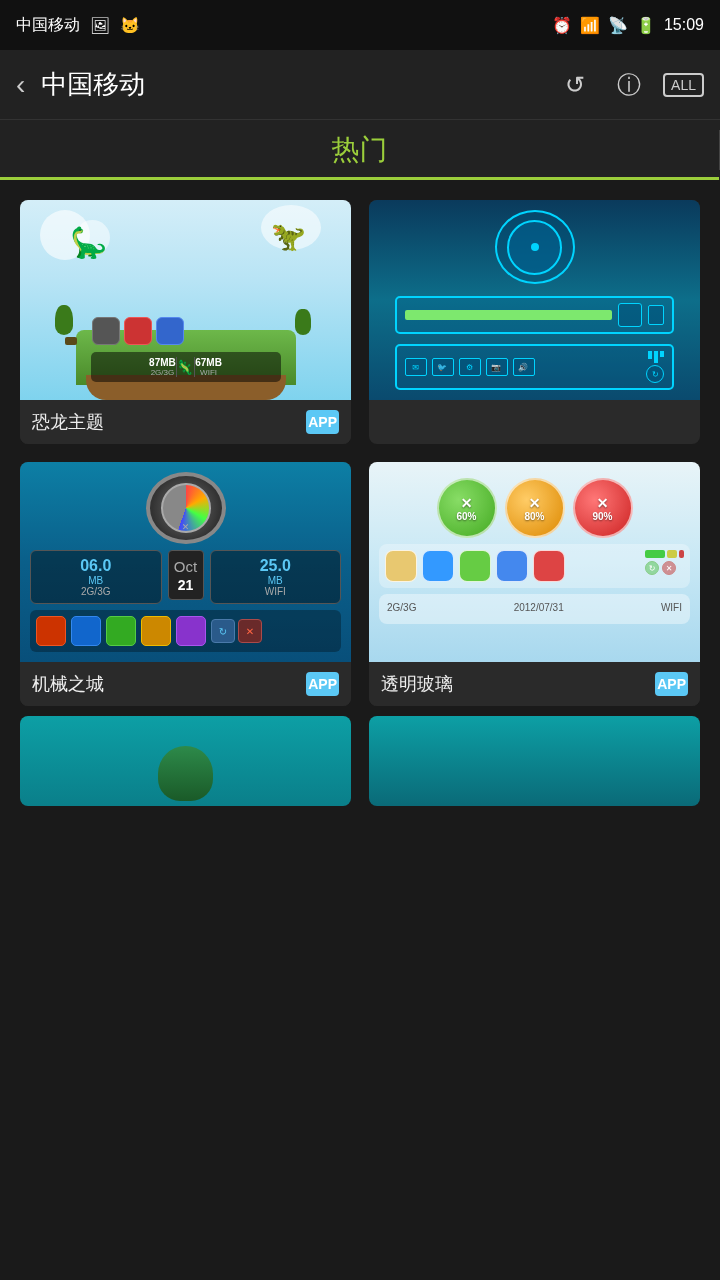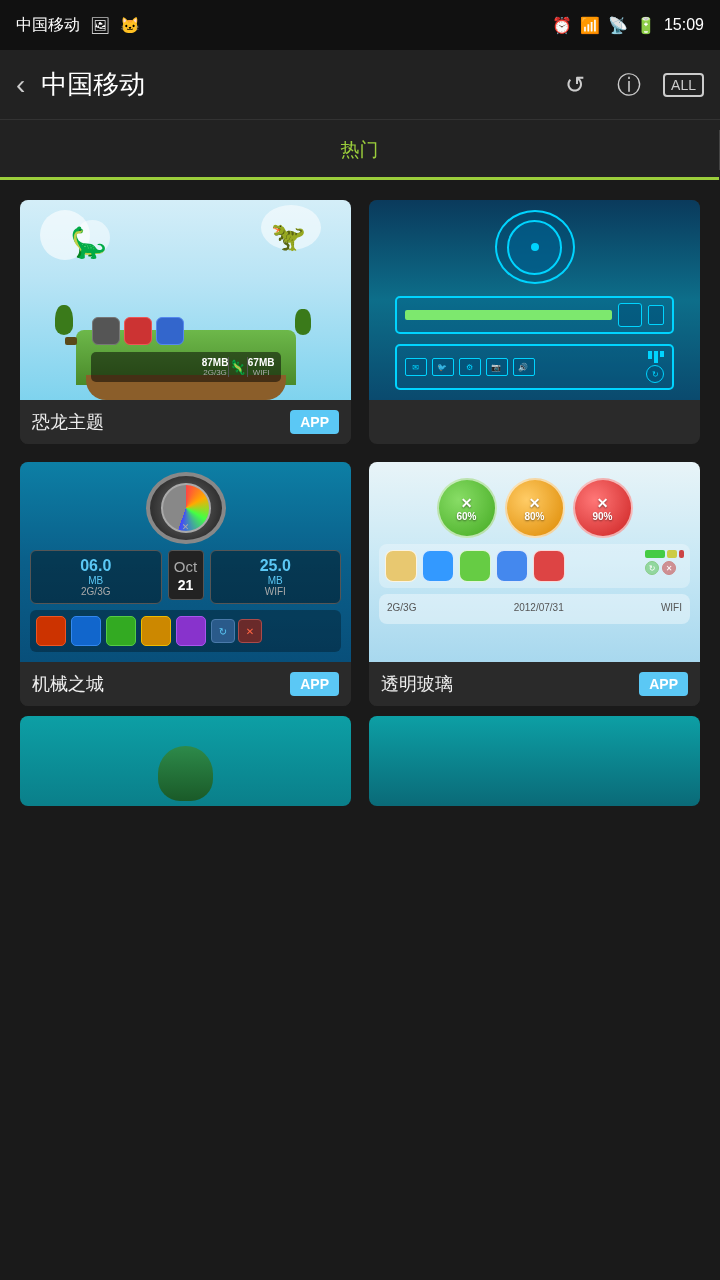--- a/index.html
+++ b/index.html
@@ -87,21 +87,21 @@
       width: 720px;
       height: 60px;
       background: #222;
       display: flex;
     }
     .tab {
       flex: 1;
       display: flex;
       align-items: center;
       justify-content: center;
-      font-size: 19px;
+      font-size: 28px;
       cursor: pointer;
       position: relative;
     }
     .tab.active {
       color: #9bce3b;
     }
     .tab.active::after {
       content: '';
       position: absolute;
       bottom: 0;
@@ -147,21 +147,21 @@
       align-items: center;
       justify-content: space-between;
       padding: 10px 12px;
       background: #2a2a2a;
     }
     .theme-name {
       font-size: 18px;
       color: #eee;
     }
     .theme-badge {
-      padding: 4px 10px;
+      padding: 4px 2px;
       border-radius: 4px;
       font-size: 14px;
       font-weight: bold;
       color: #fff;
     }
     .badge-app { background: #5bc8f5; }
     .badge-go { background: #9bce3b; }
 
     
     .dino-bg {
@@ -383,21 +383,21 @@
 
         <div style="position:absolute;bottom:55px;left:72px;display:flex;gap:4px;">
           <div style="width:28px;height:28px;border-radius:6px;background:#555;border:1px solid #777;"></div>
           <div style="width:28px;height:28px;border-radius:6px;background:#cc3333;border:1px solid #ee5555;"></div>
           <div style="width:28px;height:28px;border-radius:6px;background:#3366cc;border:1px solid #5588ee;"></div>
         </div>
 
         <div style="position:absolute;top:25px;left:50px;font-size:30px;">🦕</div>
         <div style="position:absolute;top:20px;right:45px;font-size:28px;">🦖</div>
 
-        <div style="position:absolute;bottom:18px;left:50%;transform:translateX(-50%);width:190px;height:30px;background:rgba(0,0,0,0.5);border-radius:5px;display:flex;align-items:center;justify-content:flex-end;padding:0 6px;">
+        <div style="position:absolute;bottom:18px;left:50%;transform:translateX(-50%);width:190px;height:30px;background:rgba(0,0,0,0.5);border-radius:5px;display:flex;align-items:center;justify-content:center;padding:0 6px;">
           <div style="text-align:center;">
               <div style="font-size:10px;color:#fff;font-weight:bold;">87MB</div>
               <div style="font-size:8px;color:#aaa;">2G/3G</div>
             </div>
           <div style="width:1px;height:20px;background:#555;"></div>
           <div style="font-size:14px;">🦎</div>
           <div style="width:1px;height:20px;background:#555;"></div>
           <div style="text-align:center;">
               <div style="font-size:10px;color:#fff;font-weight:bold;">67MB</div>
               <div style="font-size:8px;color:#aaa;">WIFI</div>

